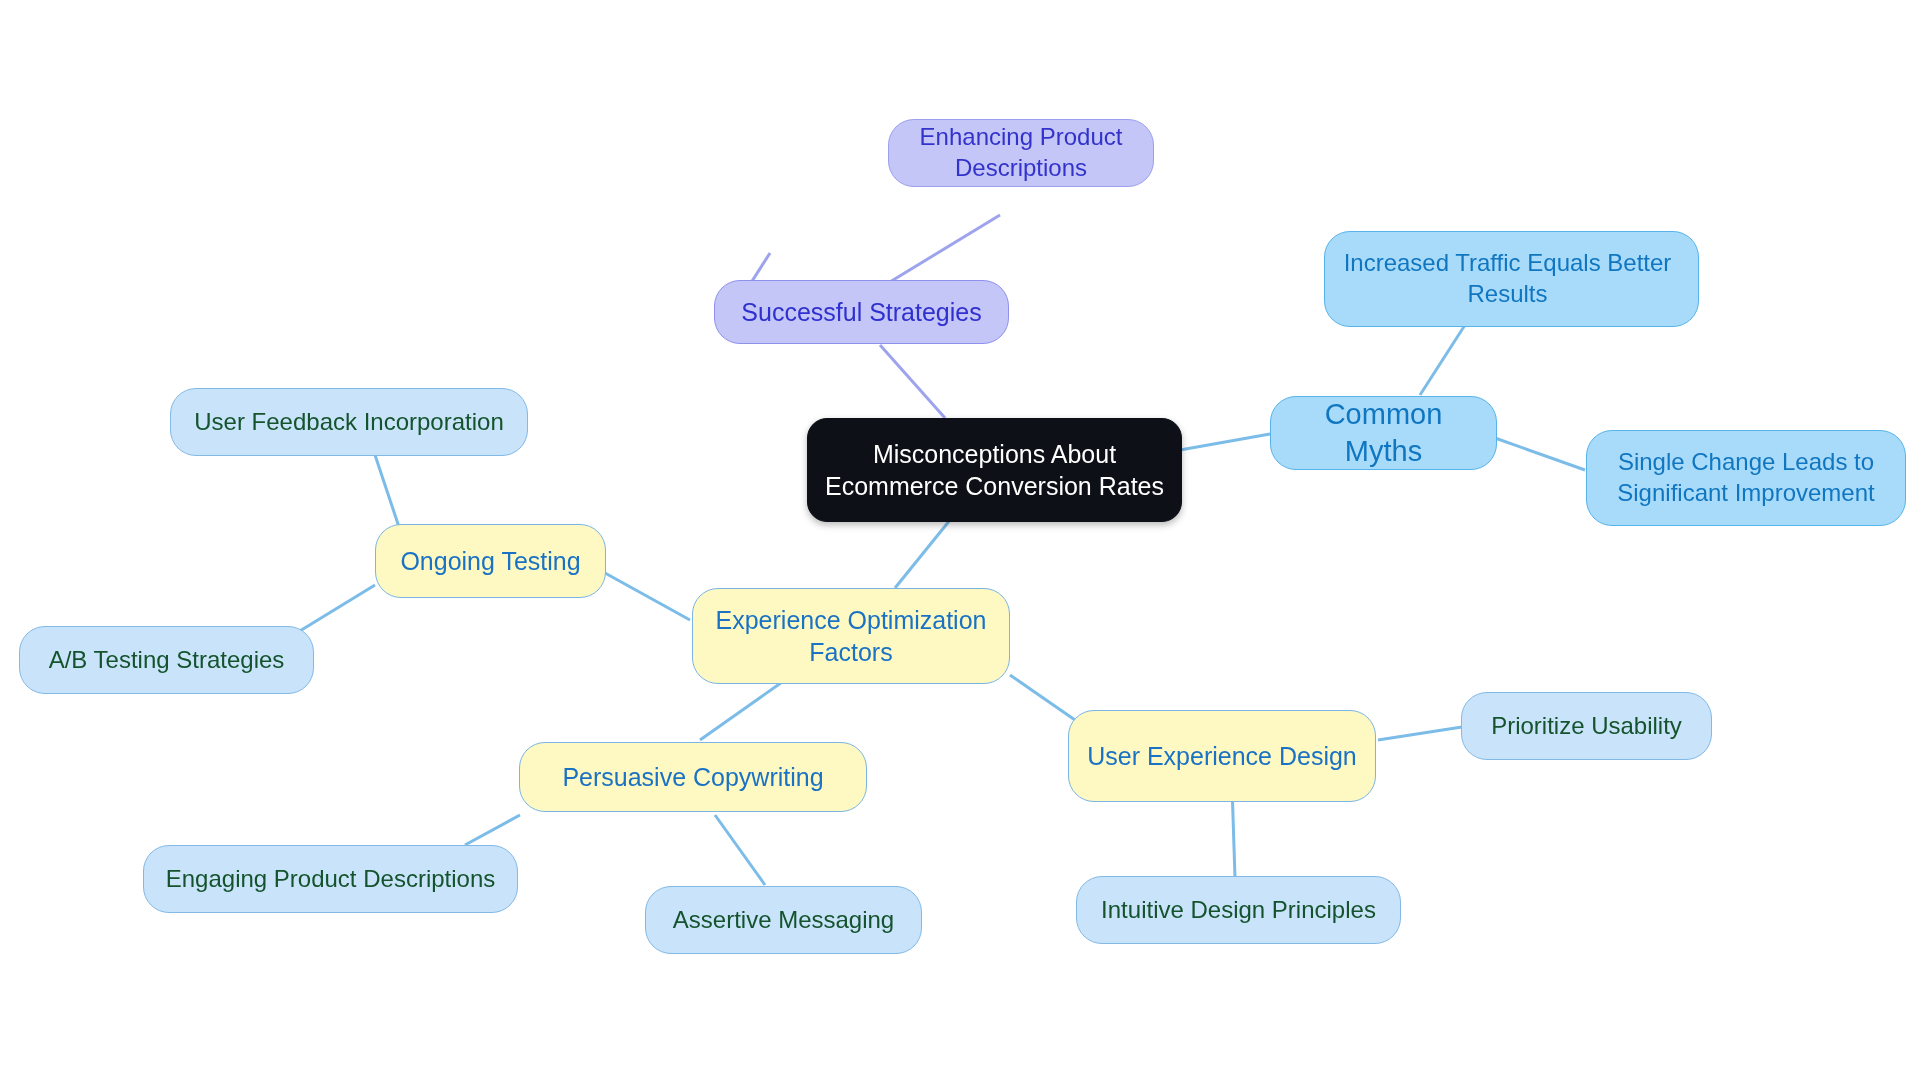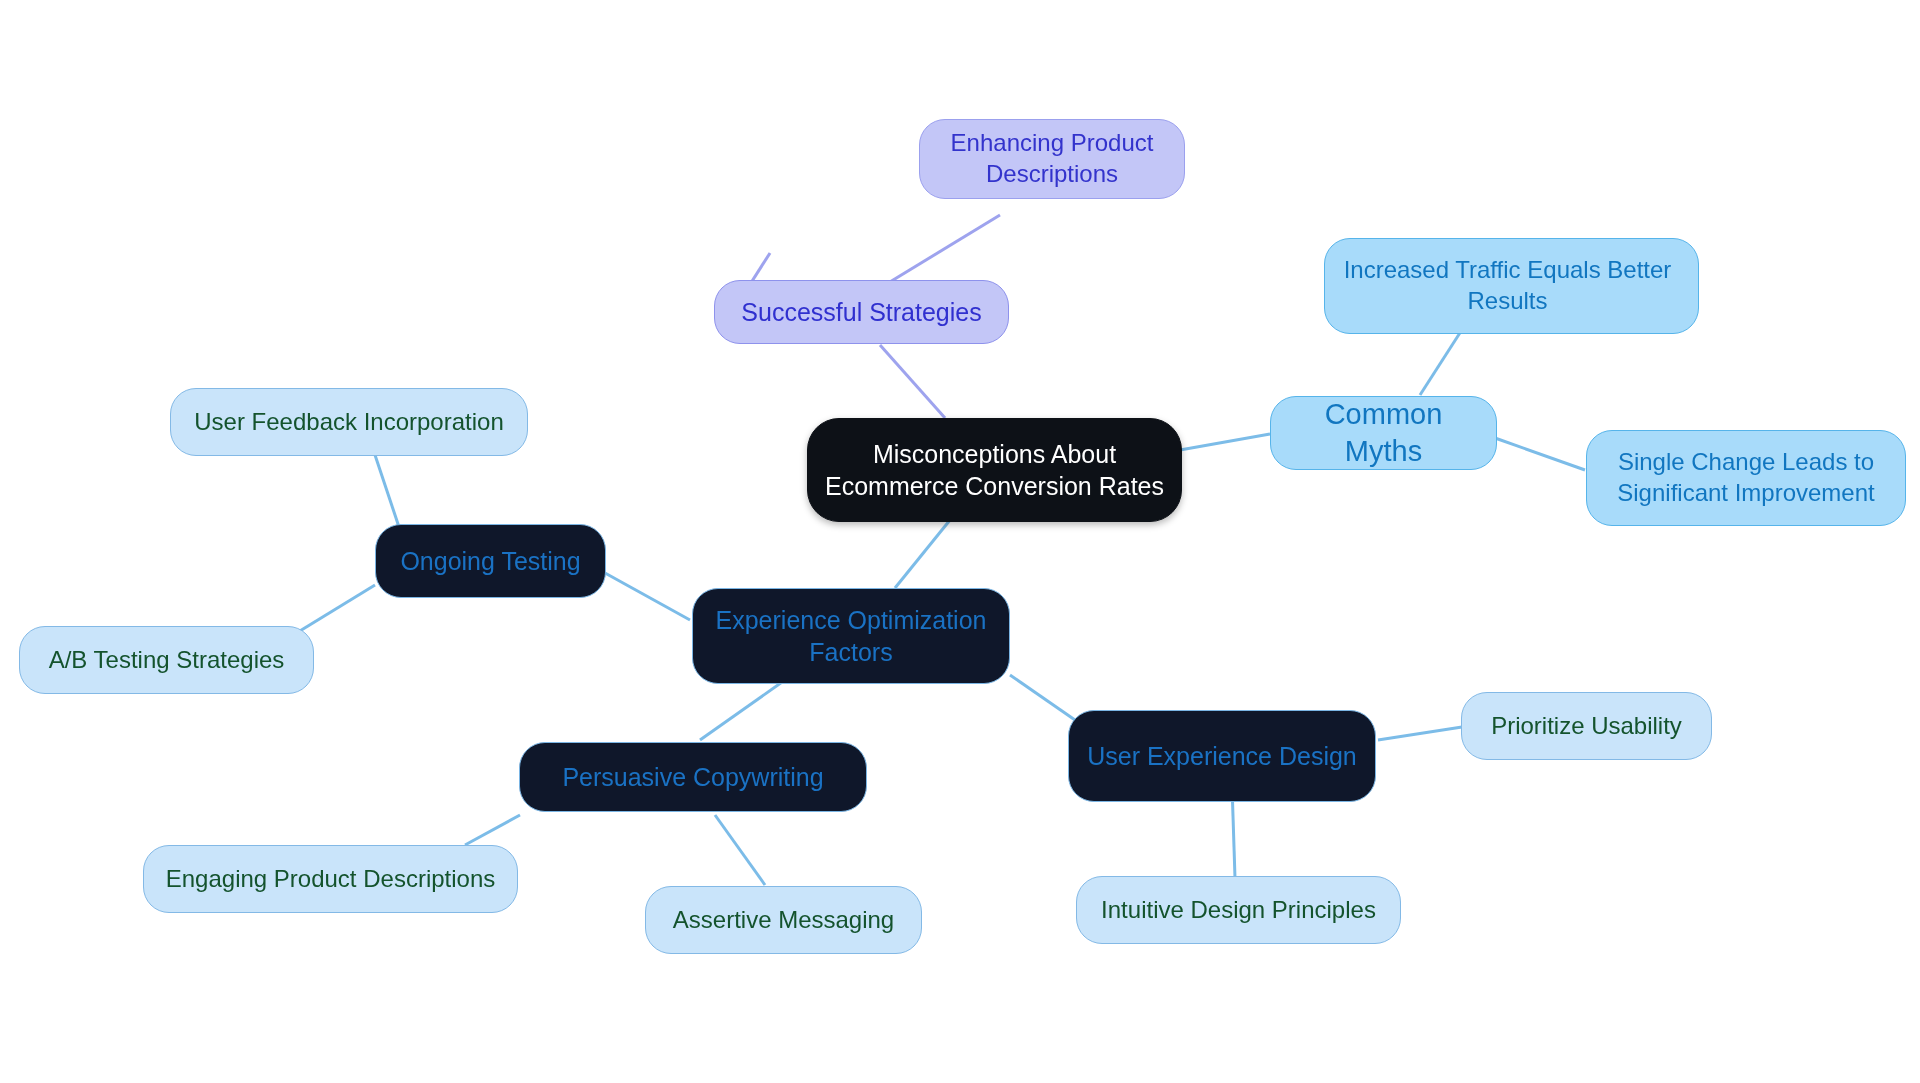--- a/index.html
+++ b/index.html
@@ -34,21 +34,21 @@
     text-align: center;
     border-radius: 26px;
     line-height: 1.28;
     white-space: pre-line;
     padding: 6px 14px;
   }
   .node-root {
     background: #0d1117;
     color: #ffffff;
     border: 1px solid #0d1117;
-    border-radius: 32px;
+    border-radius: 20px;
     font-size: 25px;
     box-shadow: 0 3px 7px rgba(0,0,0,0.28);
   }
   .node-purple-branch {
     background: #c3c6f7;
     color: #3030cf;
     border: 1px solid #8e92ec;
     font-size: 25px;
     justify-content: center;
   }
@@ -58,21 +58,21 @@
     border: 1px solid #9ba0ee;
     font-size: 24px;
   }
   .node-blue-branch {
     background: #a8dbfa;
     color: #1176c0;
     border: 1px solid #56b4ea;
     font-size: 29px;
   }
   .node-blue-mid {
-    background: #0f172a;
+    background: #fef9c3;
     color: #1a72c4;
     border: 1px solid #7ab5e4;
     font-size: 25px;
   }
   .node-blue-leaf {
     background: #c9e4fa;
     color: #14532d;
     border: 1px solid #83b9e6;
     font-size: 24px;
   }
@@ -126,30 +126,30 @@
   <div class="node node-root" style="left:807px; top:418px; width:375px; height:104px;">
     <span>Misconceptions About
 Ecommerce Conversion Rates</span>
   </div>
 
   <div class="node node-purple-branch" style="left:714px; top:280px; width:295px; height:64px;">
     <span>Successful Strategies</span>
   </div>
 
 
-  <div class="node node-purple-leaf" style="left:919px; top:119px; width:266px; height:80px;">
+  <div class="node node-purple-leaf" style="left:888px; top:119px; width:266px; height:68px;">
     <span>Enhancing Product
 Descriptions</span>
   </div>
 
   <div class="node node-blue-branch" style="left:1270px; top:396px; width:227px; height:74px;">
     <span>Common Myths</span>
   </div>
 
-  <div class="node node-blue-leaf-light" style="left:1324px; top:238px; width:375px; height:96px;padding-left:6px;">
+  <div class="node node-blue-leaf-light" style="left:1324px; top:231px; width:375px; height:96px;padding-left:6px;">
     <span>Increased Traffic Equals Better
 Results</span>
   </div>
 
   <div class="node node-blue-leaf-light" style="left:1586px; top:430px; width:320px; height:96px;">
     <span>Single Change Leads to
 Significant Improvement</span>
   </div>
 
   <div class="node node-blue-mid" style="left:692px; top:588px; width:318px; height:96px;">

